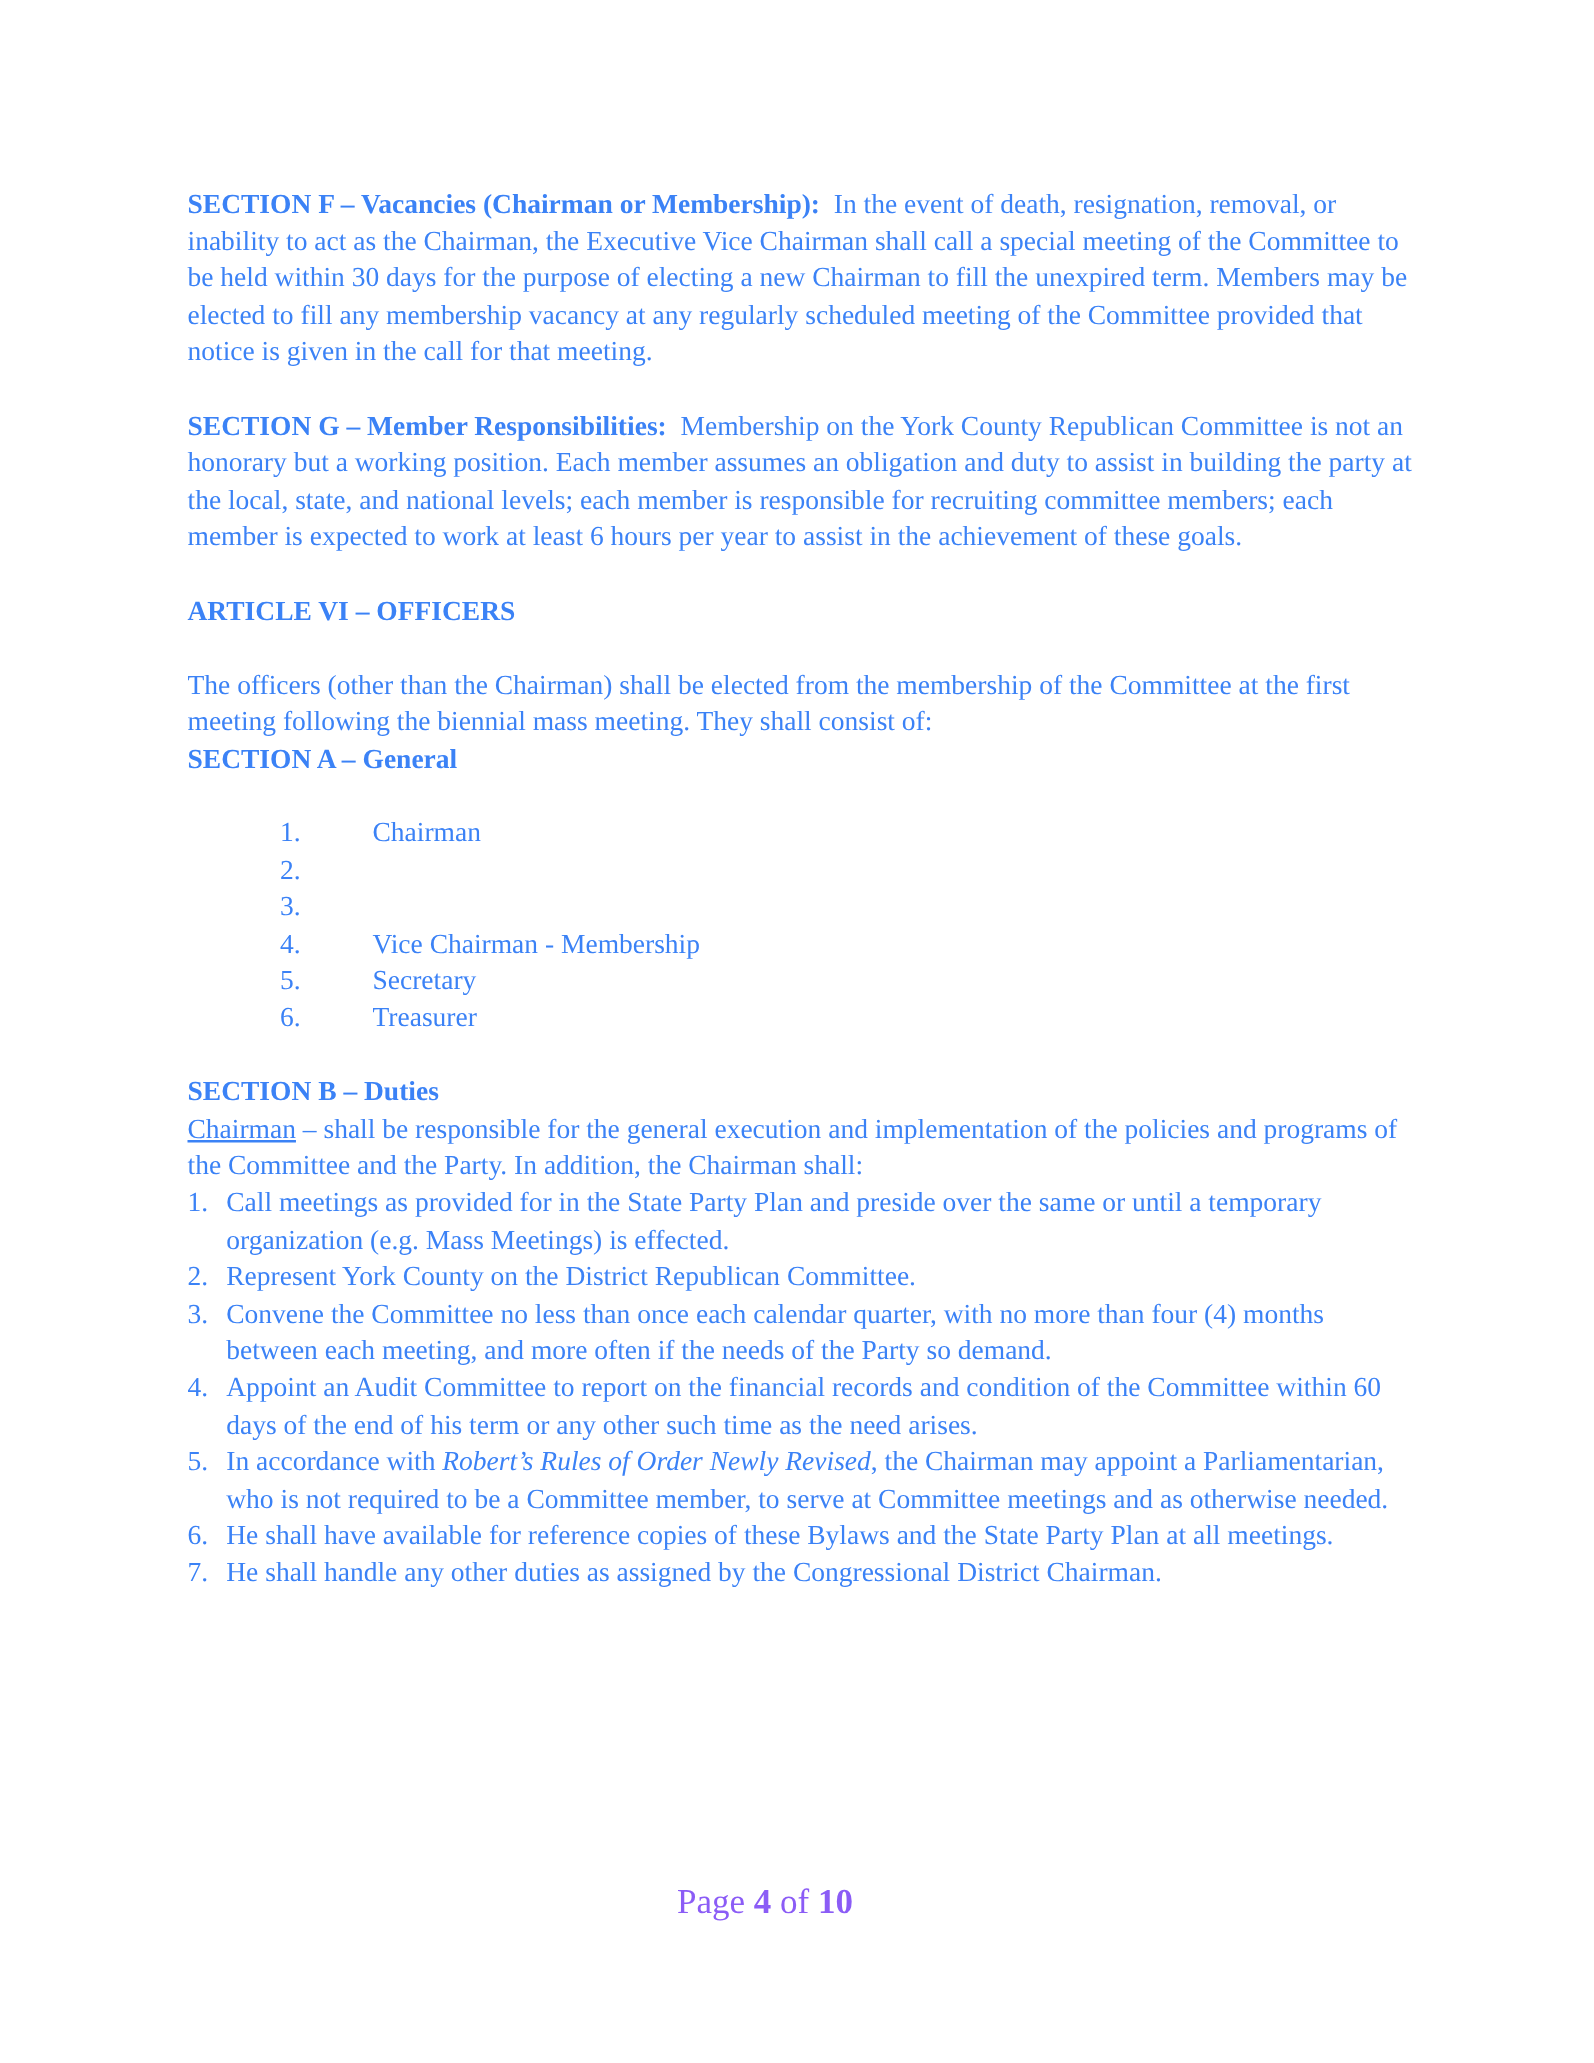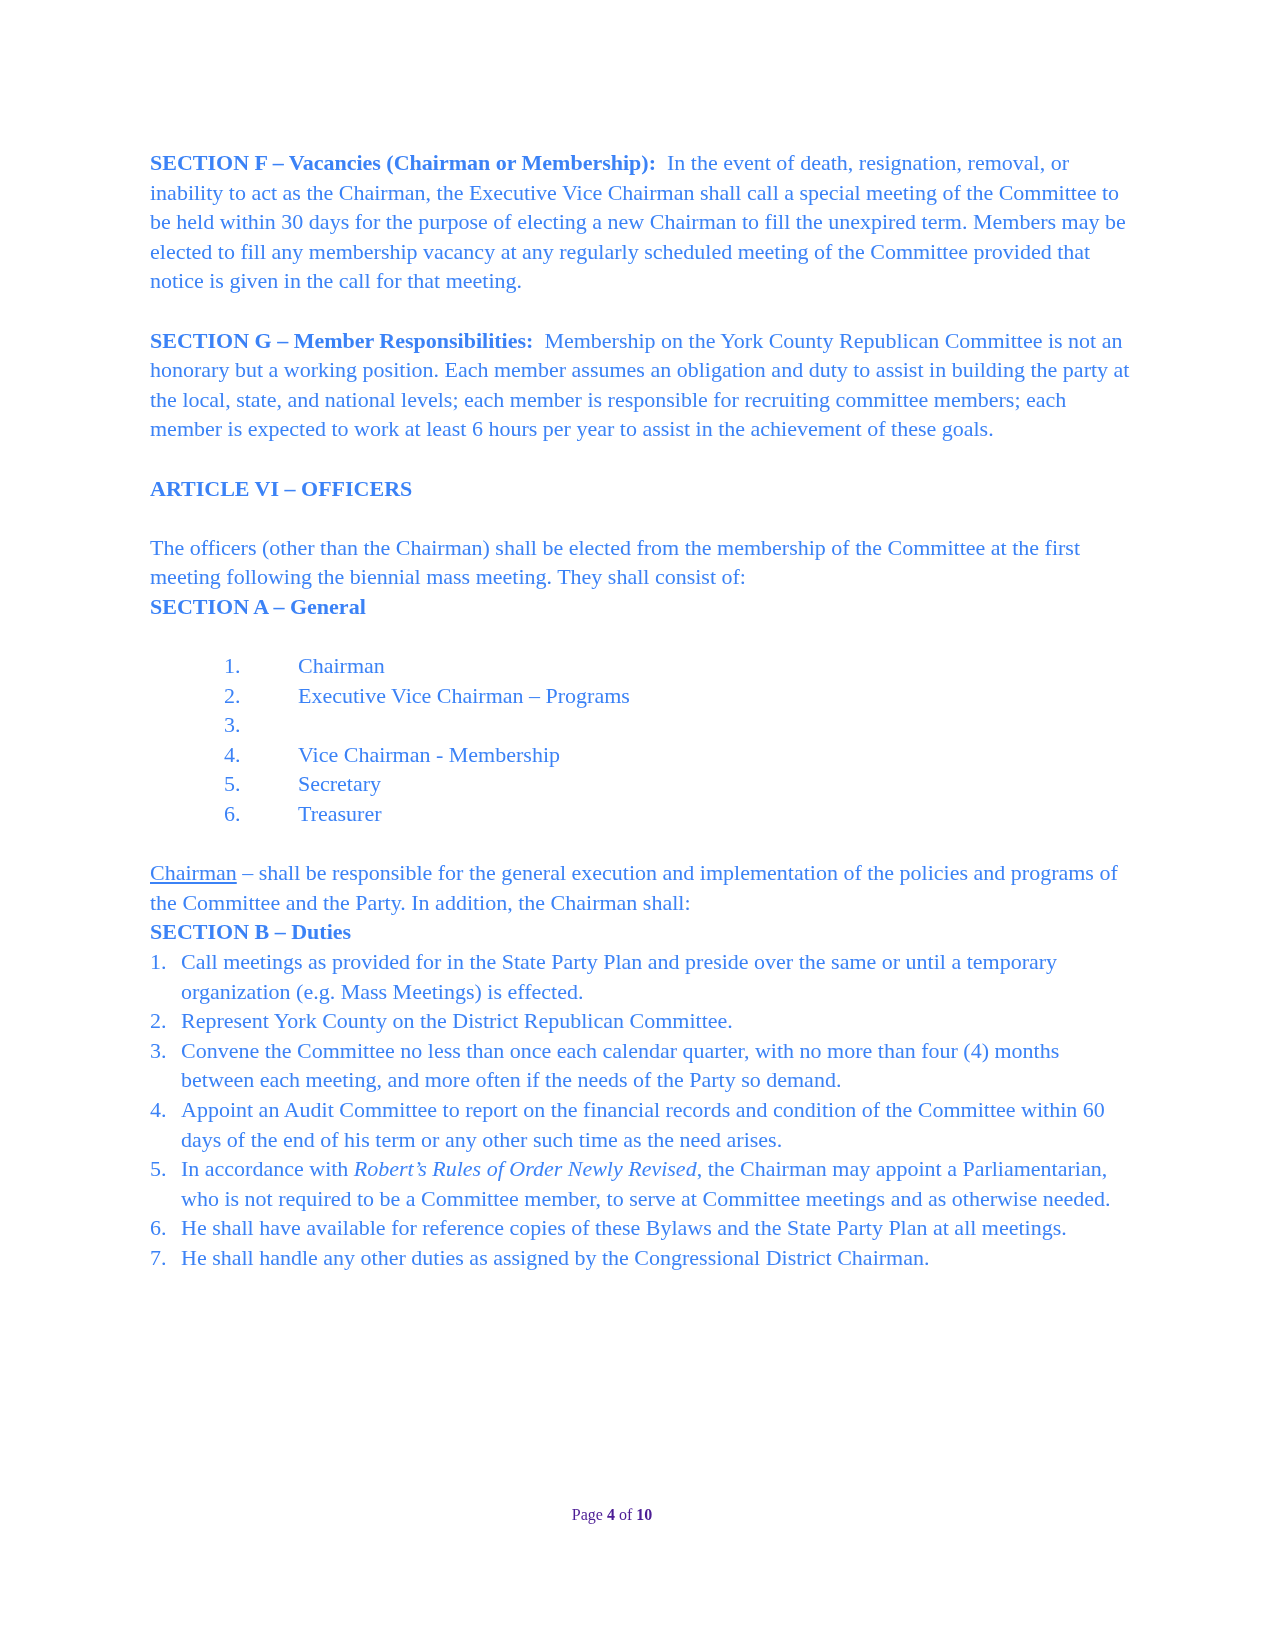--- a/index.html
+++ b/index.html
@@ -16,21 +16,21 @@
   .officers li { display: flex; }
   .officers .num { width: 148px; padding-left: 74px; box-sizing: border-box; }
   .duties { margin: 0; padding: 0; list-style: none; }
   .duties li { display: flex; }
   .duties .num { width: 31px; flex: 0 0 31px; }
   .duties .txt { flex: 1; }
   u { text-decoration: underline; }
   i { }
   .footer {
     position: absolute; left: 0; width: 1224px; top: 1506px; text-align: center;
-    font-family: "Liberation Serif", "DejaVu Serif", serif; font-size: 16px; color: #4c1d95;
+    font-family: "Liberation Serif", "DejaVu Serif", serif; font-size: 28px; color: #8b5cf6;
   }
 </style>
 </head>
 <body>
 
 <div class="page">
   <p><b>SECTION F – Vacancies (Chairman or Membership):</b>&nbsp; <span>In the event of death, resignation, removal, or inability to act as the Chairman, the Executive Vice Chairman shall call a special meeting of the Committee to be held within 30 days for the purpose of electing a new Chairman to fill the unexpired term.  Members may be elected to fill any membership vacancy at any regularly scheduled meeting of the Committee provided that notice is given in the call for that meeting.</span></p>
   <div class="gap"></div>
   <p><b>SECTION G – Member Responsibilities:</b>&nbsp; <span>Membership on the York County Republican Committee is not an honorary but a working position. Each member assumes an obligation and duty to assist in building the party at the local, state, and national levels; each member is responsible for recruiting committee members; each member is expected to work at least 6 hours per year to assist in the achievement of these goals.</span></p>
   <div class="gap"></div>
@@ -39,41 +39,40 @@
   <p>The officers (other than the Chairman) shall be elected from the membership of the Committee at the first meeting following the biennial mass meeting. They shall consist of:</p>
   <p><b>SECTION A – General</b></p>
   <div class="gap"></div>
   <ul class="officers">
     <li>
         <span class="num">1.</span>
         <span>Chairman</span>
       </li>
     <li>
         <span class="num">2.</span>
-        <span>Executive Vice Chairman – Programs</span>
       </li>
     <li>
         <span class="num">3.</span>
       </li>
     <li>
         <span class="num">4.</span>
         <span>Vice Chairman - Membership</span>
       </li>
     <li>
         <span class="num">5.</span>
         <span>Secretary</span>
       </li>
     <li>
         <span class="num">6.</span>
         <span>Treasurer</span>
       </li>
   </ul>
   <div class="gap"></div>
+  <p><b>SECTION B – Duties</b></p>
   <p><u>Chairman</u><span> – shall be responsible for the general execution and implementation of the policies and programs of the Committee and the Party.  In addition, the Chairman shall:</span></p>
-  <p><b>SECTION B – Duties</b></p>
   <ul class="duties">
     <li>
         <span class="num">1.</span>
         <span class="txt">Call meetings as provided for in the State Party Plan and preside over the same or until a temporary organization (e.g. Mass Meetings) is effected.</span>
       </li>
     <li>
         <span class="num">2.</span>
         <span class="txt">Represent York County on the District Republican Committee.</span>
       </li>
     <li>

